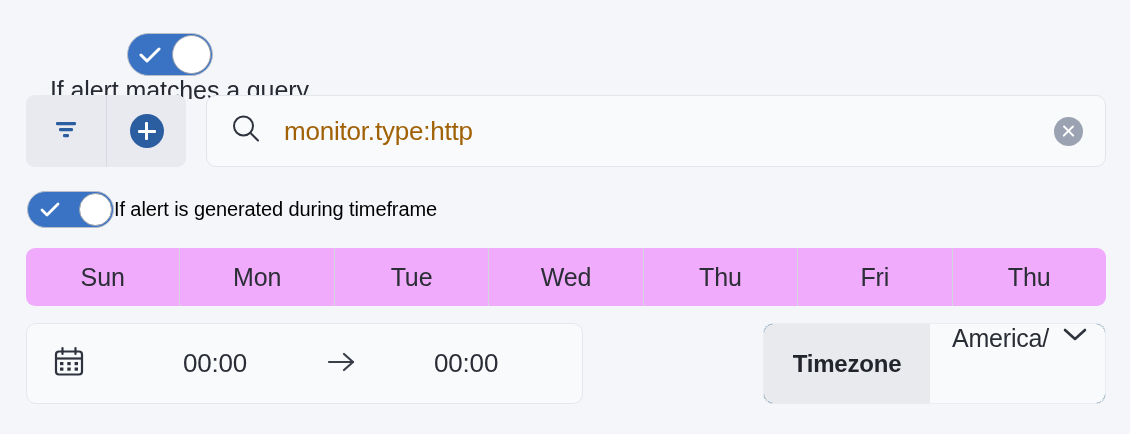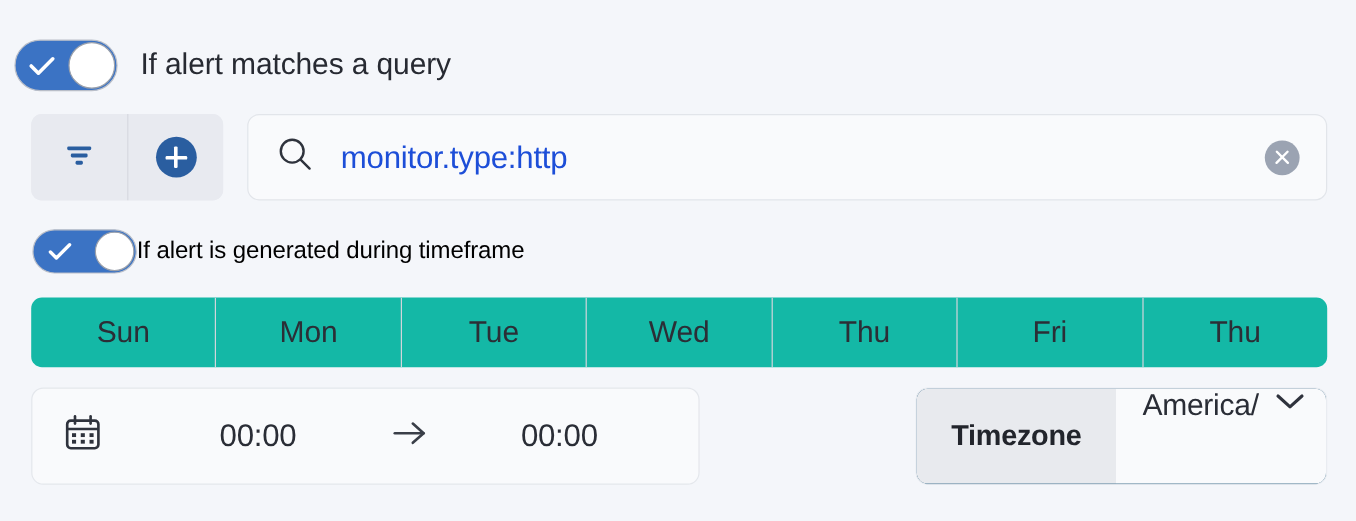--- a/index.html
+++ b/index.html
@@ -118,21 +118,21 @@
     border: 1px solid #e2e5ea;
     border-radius: 10px;
     box-sizing: border-box;
     display: flex;
     align-items: center;
   }
   .search-icon { margin-left: 22px; flex: none; display:block; }
   .search-value {
     margin-left: 21px;
     font-size: 26px;
-    color: #1d4ed8;
+    color: #a16207;
     letter-spacing: -0.2px;
     flex: 1;
     white-space: nowrap;
     overflow: hidden;
   }
   .clear-btn {
     flex: none;
     margin-right: 22px;
     width: 29px; height: 29px;
     border-radius: 50%;
@@ -151,21 +151,21 @@
   .clear-btn::after  { transform: rotate(-45deg); }
 
   
   .days {
     position: absolute;
     left: 26px;
     top: 248px;
     width: 1080px;
     height: 58px;
     display: flex;
-    background: #14b8a6;
+    background: #f0abfc;
     border-radius: 9px;
     overflow: hidden;
   }
   .days .day {
     flex: 1 1 0;
     display: flex;
     align-items: center;
     justify-content: center;
     font-size: 25px;
     color: #2b2e36;
@@ -239,21 +239,21 @@
     white-space: nowrap;
     letter-spacing: -0.2px;
     width: 98px;
     overflow: hidden;
   }
   .chev { margin-left: 10px; flex:none; display:block; }
 </style>
 </head>
 <body>
 
-<div class="row-toggle" style="left:12px; top:33px;">
+<div class="row-toggle" style="left:31px; top:33px;flex-direction:column;">
 
   <div class="switch switch-lg">
     <span class="check">
       <svg width="22" height="18" viewBox="0 0 22 18">
         <path d="M2 9 L8 15 L20 3" fill="none" stroke="#ffffff" stroke-width="3" stroke-linecap="round" stroke-linejoin="round"></path>
       </svg>
     </span>
     <span class="knob"></span>
   </div>
 

